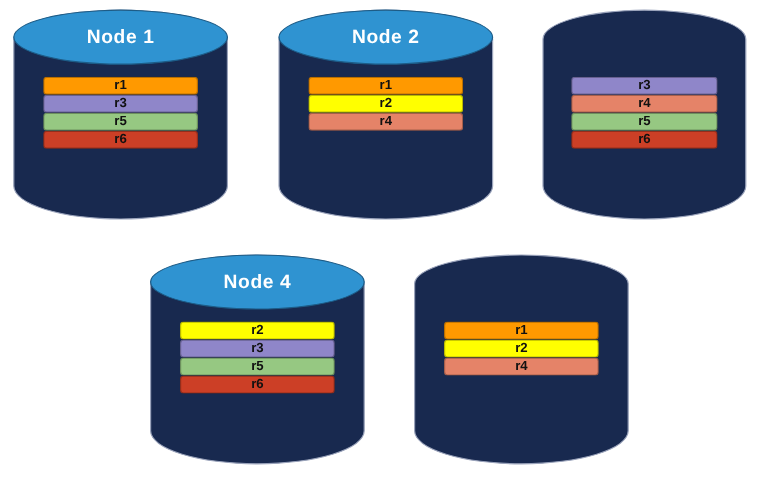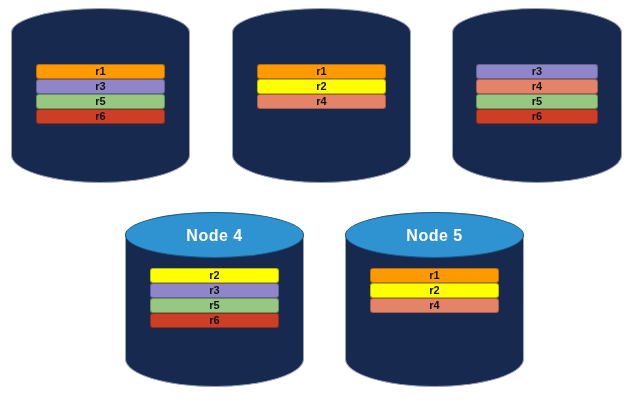--- a/index.html
+++ b/index.html
@@ -90,29 +90,35 @@
     font-weight: bold;
     line-height: 1;
   }
 </style>
 </head>
 <body>
 
 <div id="diagram" style="background: rgb(255, 255, 255);">
     <div class="node" style="left: 11px; top: 8px; width: 179px; height: 175px;">
       <div class="cyl-body" style="background: rgb(24, 41, 79);"></div>
+      <div class="cyl-top" style="background: rgb(47, 147, 209);">
+        <div class="node-label">Node  1</div>
+      </div>
       <div class="shards">
         <div class="shard" style="background: rgb(255, 153, 0);">r1</div>
         <div class="shard" style="background: rgb(143, 134, 201);">r3</div>
         <div class="shard" style="background: rgb(150, 200, 130);">r5</div>
         <div class="shard" style="background: rgb(204, 63, 38);">r6</div>
       </div>
     </div>
     <div class="node" style="left: 232px; top: 8px; width: 179px; height: 175px;">
       <div class="cyl-body" style="background: rgb(24, 41, 79);"></div>
+      <div class="cyl-top" style="background: rgb(47, 147, 209);">
+        <div class="node-label">Node  2</div>
+      </div>
       <div class="shards">
         <div class="shard" style="background: rgb(255, 153, 0);">r1</div>
         <div class="shard" style="background: rgb(255, 255, 0);">r2</div>
         <div class="shard" style="background: rgb(229, 131, 104);">r4</div>
       </div>
     </div>
     <div class="node" style="left: 452px; top: 8px; width: 170px; height: 175px;">
       <div class="cyl-body" style="background: rgb(24, 41, 79);"></div>
       <div class="shards">
         <div class="shard" style="background: rgb(143, 134, 201);">r3</div>
@@ -128,22 +134,19 @@
       </div>
       <div class="shards">
         <div class="shard" style="background: rgb(255, 255, 0);">r2</div>
         <div class="shard" style="background: rgb(143, 134, 201);">r3</div>
         <div class="shard" style="background: rgb(150, 200, 130);">r5</div>
         <div class="shard" style="background: rgb(204, 63, 38);">r6</div>
       </div>
     </div>
     <div class="node" style="left: 345px; top: 212px; width: 179px; height: 175px;">
       <div class="cyl-body" style="background: rgb(24, 41, 79);"></div>
-      <div class="cyl-top" style="background: rgb(47, 147, 209);">
-        <div class="node-label">Node  5</div>
-      </div>
       <div class="shards">
         <div class="shard" style="background: rgb(255, 153, 0);">r1</div>
         <div class="shard" style="background: rgb(255, 255, 0);">r2</div>
         <div class="shard" style="background: rgb(229, 131, 104);">r4</div>
       </div>
     </div>
   </div>
 
 </body></html>

